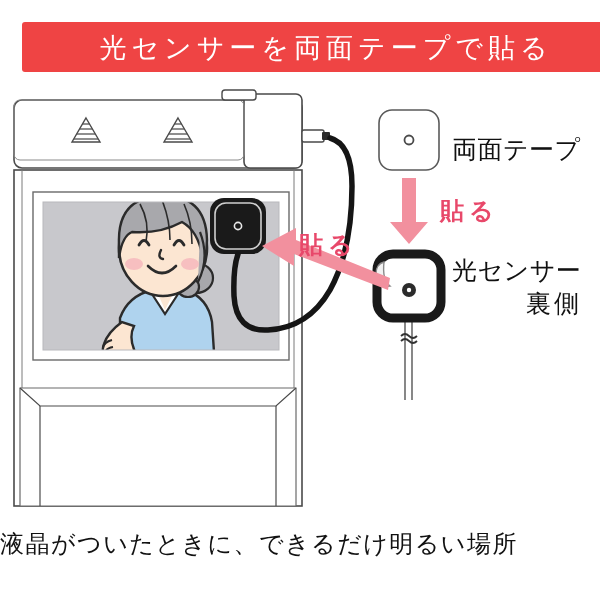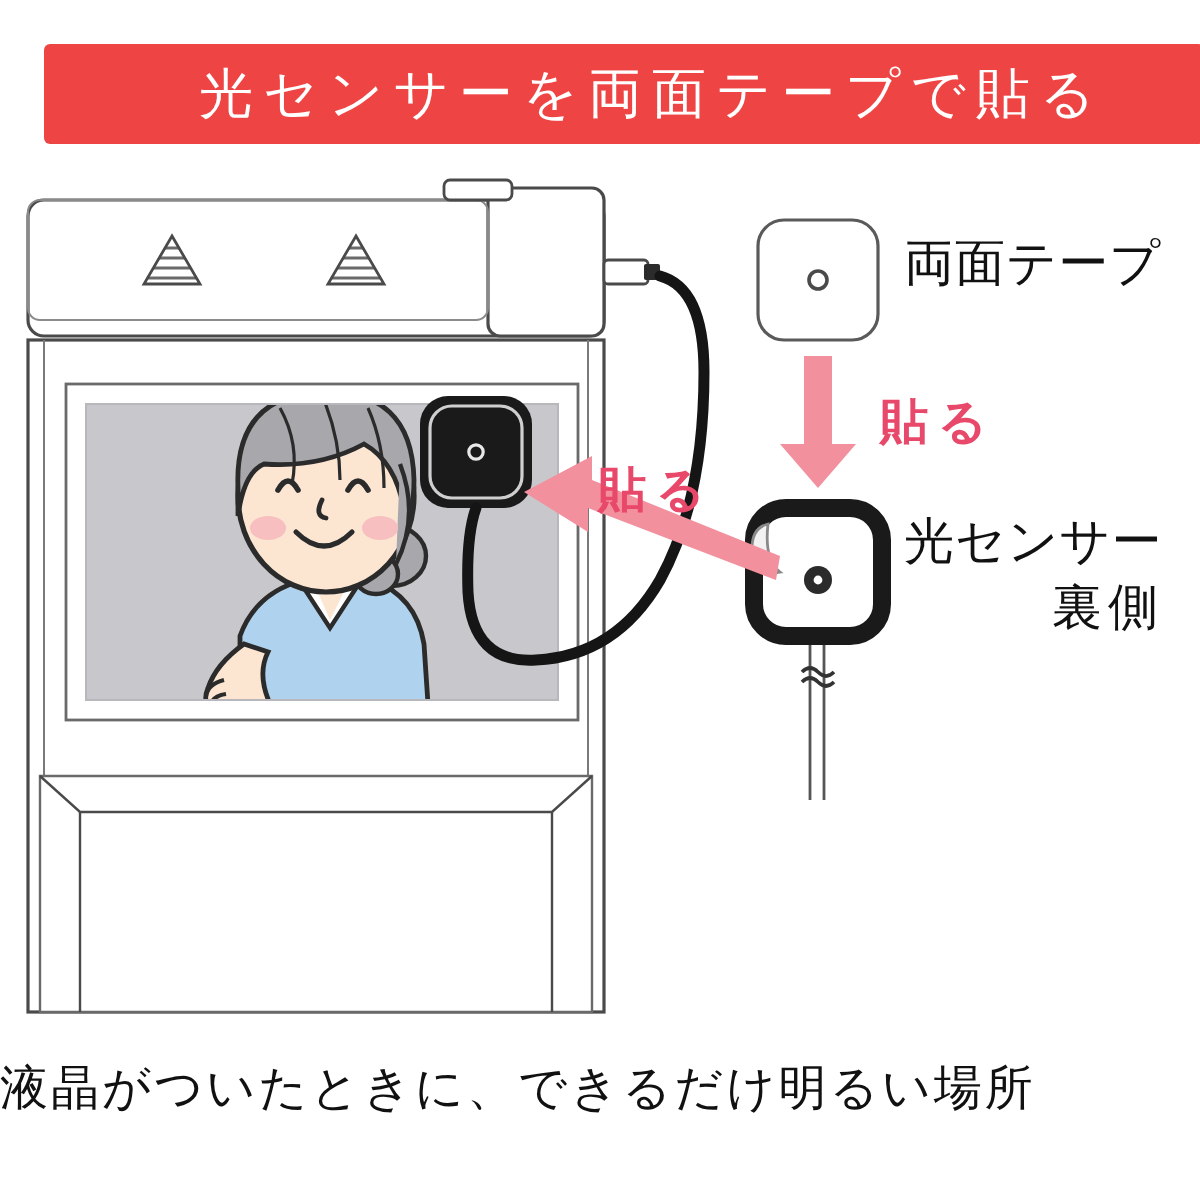--- a/index.html
+++ b/index.html
@@ -22,21 +22,21 @@
     color:#ffffff;
     font-size:27px;
     letter-spacing:5px;
     white-space:nowrap;
     line-height:1;
     padding-left:4px;
   }
 
   
   .lbl{position:absolute;color:#111;white-space:nowrap;line-height:1.25;}
-  .lbl-tape{left:452px;top:116px;font-size:25px;letter-spacing:0.5px;}
+  .lbl-tape{left:452px;top:134px;font-size:25px;letter-spacing:0.5px;}
   .lbl-sensor1{left:452px;top:255px;font-size:25px;letter-spacing:0.5px;}
   .lbl-sensor2{left:452px;top:288px;font-size:25px;letter-spacing:3px;width:130px;text-align:right;}
   .lbl-paste-v{left:440px;top:196px;font-size:24px;letter-spacing:5px;color:#E8486A;font-weight:600;}
   .lbl-paste-h{left:299px;top:230px;font-size:24px;letter-spacing:5px;color:#E8486A;font-weight:600;}
   .caption{
     position:absolute;left:0;top:528px;width:484px;text-align:center;
     font-size:24px;letter-spacing:1.5px;color:#111;white-space:nowrap;
   }
 
   

